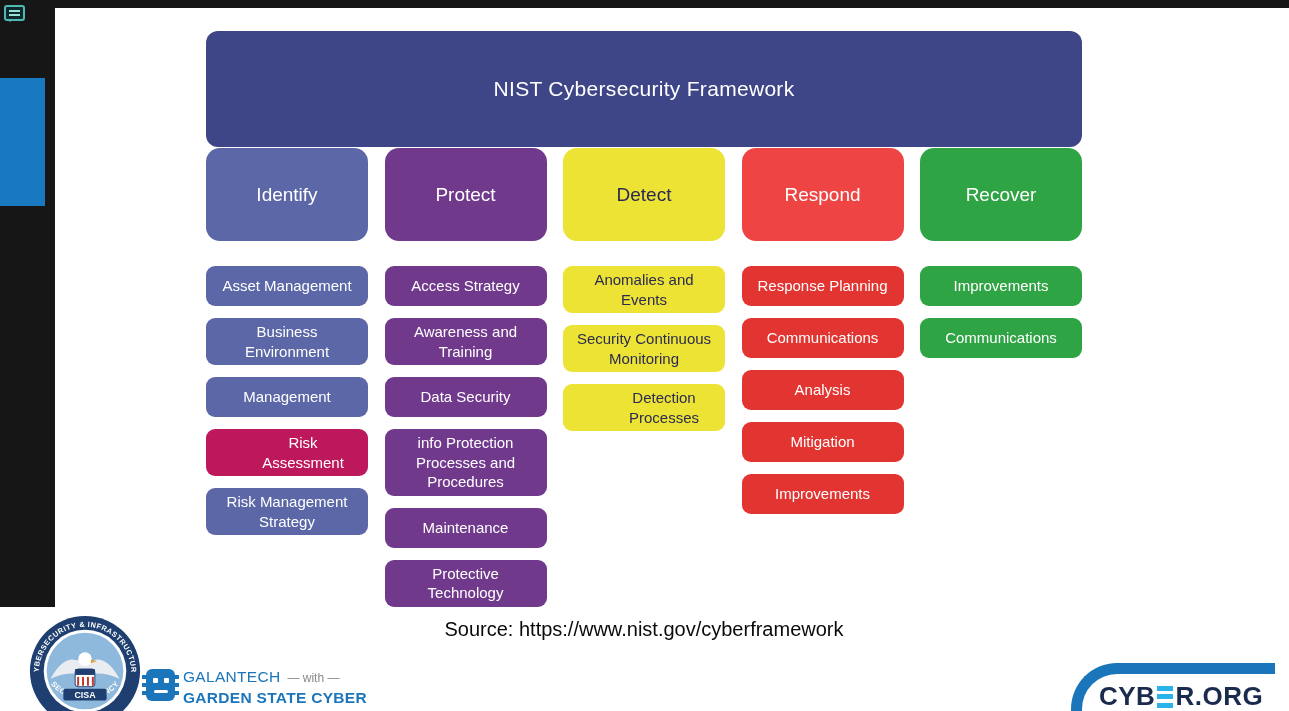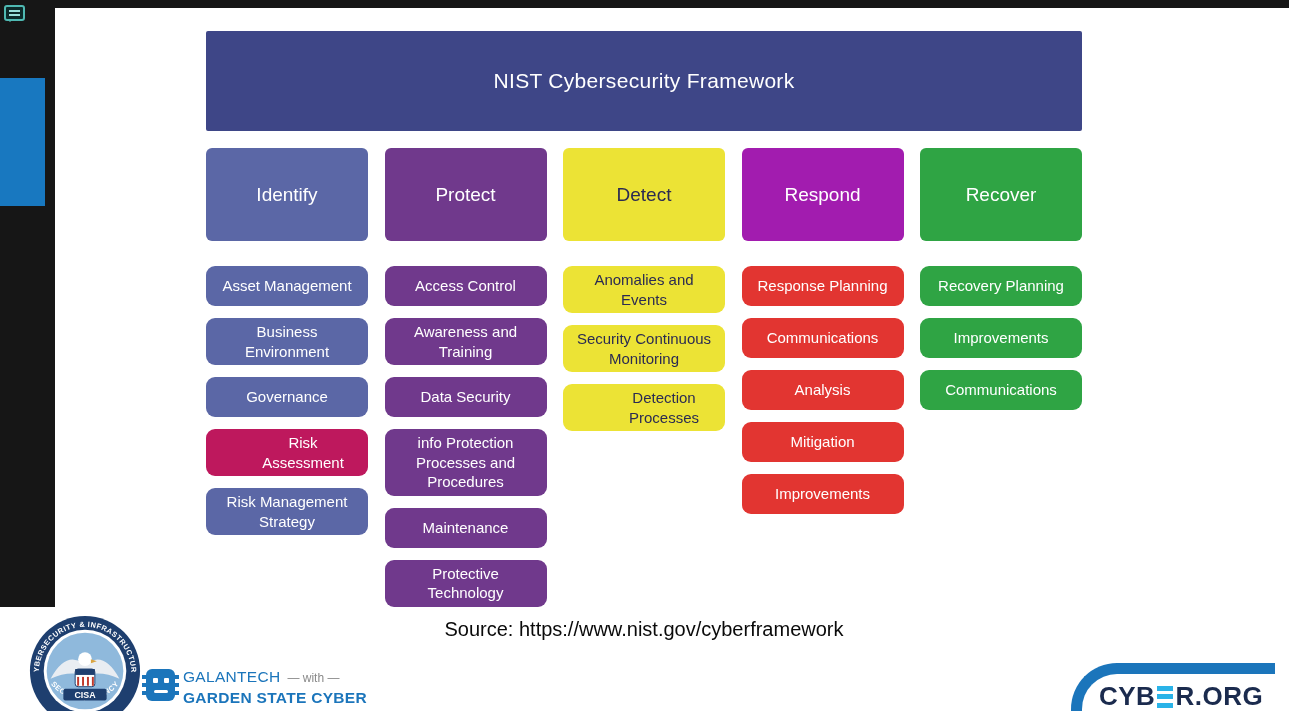--- a/index.html
+++ b/index.html
@@ -8,28 +8,28 @@
 
   
   .notes-icon { position:absolute; left:4px; top:5px; width:21px; height:16px; border:2px solid #4fb9b2; border-radius:3px; background:#0c2a2a; }
   .notes-icon::before { content:""; position:absolute; left:3px; top:3px; width:11px; height:2px; background:#9adfdb; box-shadow:0 4px 0 #9adfdb; }
   .notes-icon::after { content:""; position:absolute; left:1px; bottom:-6px; border:3px solid transparent; border-top-color:#4fb9b2; }
   .rail-indicator { position:absolute; left:0; top:78px; width:45px; height:128px; background:#1878c0; }
   .bottom-left-white { position:absolute; left:0; top:607px; width:56px; height:104px; background:#ffffff; }
 
   
   .slide { position:absolute; left:55px; top:8px; right:0; bottom:0; background:#ffffff; }
-  .title-banner { position:absolute; left:151px; top:23px; width:876px; height:100px;
+  .title-banner { position:absolute; left:151px; top:23px; width:876px; height:116px;
     display:flex; align-items:center; justify-content:center;
-    color:#fff; font-size:21px; font-weight:500; letter-spacing:0.3px; border-radius:2px; }
+    color:#fff; font-size:21px; font-weight:500; letter-spacing:0.3px; border-radius:12px; }
 
   .columns { position:absolute; left:151px; top:140px; width:876px; display:flex; justify-content:space-between; }
   .col { width:162px; display:flex; flex-direction:column; gap:12px; }
   .col-header { height:93px; margin-bottom:13px; display:flex; align-items:center; justify-content:center;
-    font-size:19px; border-radius:6px; }
+    font-size:19px; border-radius:14px; }
   .col-item { min-height:40px; display:flex; align-items:center; justify-content:center; text-align:center;
     font-size:15px; line-height:1.3; border-radius:9px; padding:4px 8px; font-weight:500; }
 
   .source-line { position:absolute; left:151px; top:610px; width:876px; text-align:center;
     font-size:20px; color:#0a0a0a; }
 
   
   .cisa-seal { position:absolute; left:26px; top:612px; width:118px; height:118px; }
   .ring-text { fill:#ffffff; font-weight:bold; letter-spacing:0.5px; }
 
@@ -67,50 +67,49 @@
 
   <div class="slide">
 
     <div class="title-banner" id="title-banner" style="background: rgb(62, 70, 135);">NIST Cybersecurity Framework</div>
 
     <div class="columns" id="columns">
         <div class="col">
           <div class="col-header" style="background: rgb(91, 103, 166); color: rgb(255, 255, 255);">Identify</div>
           <div class="col-item" style="background: rgb(91, 103, 166); color: rgb(255, 255, 255);">Asset Management</div>
           <div class="col-item" style="background: rgb(91, 103, 166); color: rgb(255, 255, 255);">Business Environment</div>
-          <div class="col-item" style="background: rgb(91, 103, 166); color: rgb(255, 255, 255);">Governance</div>
+          <div class="col-item" style="background: rgb(91, 103, 166); color: rgb(255, 255, 255);">Management</div>
           <div class="col-item" style="background: #be185d; color: rgb(255, 255, 255); padding-left: 40px;">Risk Assessment</div>
           <div class="col-item" style="background: rgb(91, 103, 166); color: rgb(255, 255, 255);">Risk Management Strategy</div>
         </div>
         <div class="col">
           <div class="col-header" style="background: rgb(112, 57, 140); color: rgb(255, 255, 255);">Protect</div>
-          <div class="col-item" style="background: rgb(112, 57, 140); color: rgb(255, 255, 255);">Access Control</div>
+          <div class="col-item" style="background: rgb(112, 57, 140); color: rgb(255, 255, 255);">Access Strategy</div>
           <div class="col-item" style="background: rgb(112, 57, 140); color: rgb(255, 255, 255);">Awareness and Training</div>
           <div class="col-item" style="background: rgb(112, 57, 140); color: rgb(255, 255, 255);">Data Security</div>
           <div class="col-item" style="background: rgb(112, 57, 140); color: rgb(255, 255, 255);">info Protection Processes and Procedures</div>
           <div class="col-item" style="background: rgb(112, 57, 140); color: rgb(255, 255, 255);">Maintenance</div>
           <div class="col-item" style="background: rgb(112, 57, 140); color: rgb(255, 255, 255);">Protective Technology</div>
         </div>
         <div class="col">
           <div class="col-header" style="background: rgb(236, 227, 53); color: rgb(43, 43, 82);">Detect</div>
           <div class="col-item" style="background: rgb(236, 227, 53); color: rgb(43, 43, 82);">Anomalies and Events</div>
           <div class="col-item" style="background: rgb(236, 227, 53); color: rgb(43, 43, 82);">Security Continuous Monitoring</div>
           <div class="col-item" style="background: rgb(236, 227, 53); color: rgb(43, 43, 82); padding-left: 48px;">Detection Processes</div>
         </div>
         <div class="col">
-          <div class="col-header" style="background: #a21caf; color: rgb(255, 255, 255);">Respond</div>
+          <div class="col-header" style="background: #ef4444; color: rgb(255, 255, 255);">Respond</div>
           <div class="col-item" style="background: rgb(226, 53, 49); color: rgb(255, 255, 255);">Response Planning</div>
           <div class="col-item" style="background: rgb(226, 53, 49); color: rgb(255, 255, 255);">Communications</div>
           <div class="col-item" style="background: rgb(226, 53, 49); color: rgb(255, 255, 255);">Analysis</div>
           <div class="col-item" style="background: rgb(226, 53, 49); color: rgb(255, 255, 255);">Mitigation</div>
           <div class="col-item" style="background: rgb(226, 53, 49); color: rgb(255, 255, 255);">Improvements</div>
         </div>
         <div class="col">
           <div class="col-header" style="background: rgb(47, 164, 68); color: rgb(255, 255, 255);">Recover</div>
-          <div class="col-item" style="background: rgb(47, 164, 68); color: rgb(255, 255, 255);">Recovery Planning</div>
           <div class="col-item" style="background: rgb(47, 164, 68); color: rgb(255, 255, 255);">Improvements</div>
           <div class="col-item" style="background: rgb(47, 164, 68); color: rgb(255, 255, 255);">Communications</div>
         </div>
       </div>
 
     <div class="source-line">Source: https://www.nist.gov/cyberframework</div>
   </div>
 
   <svg class="cisa-seal" viewBox="0 0 120 120">
     <circle cx="60" cy="60" r="59" fill="#ffffff"></circle>

